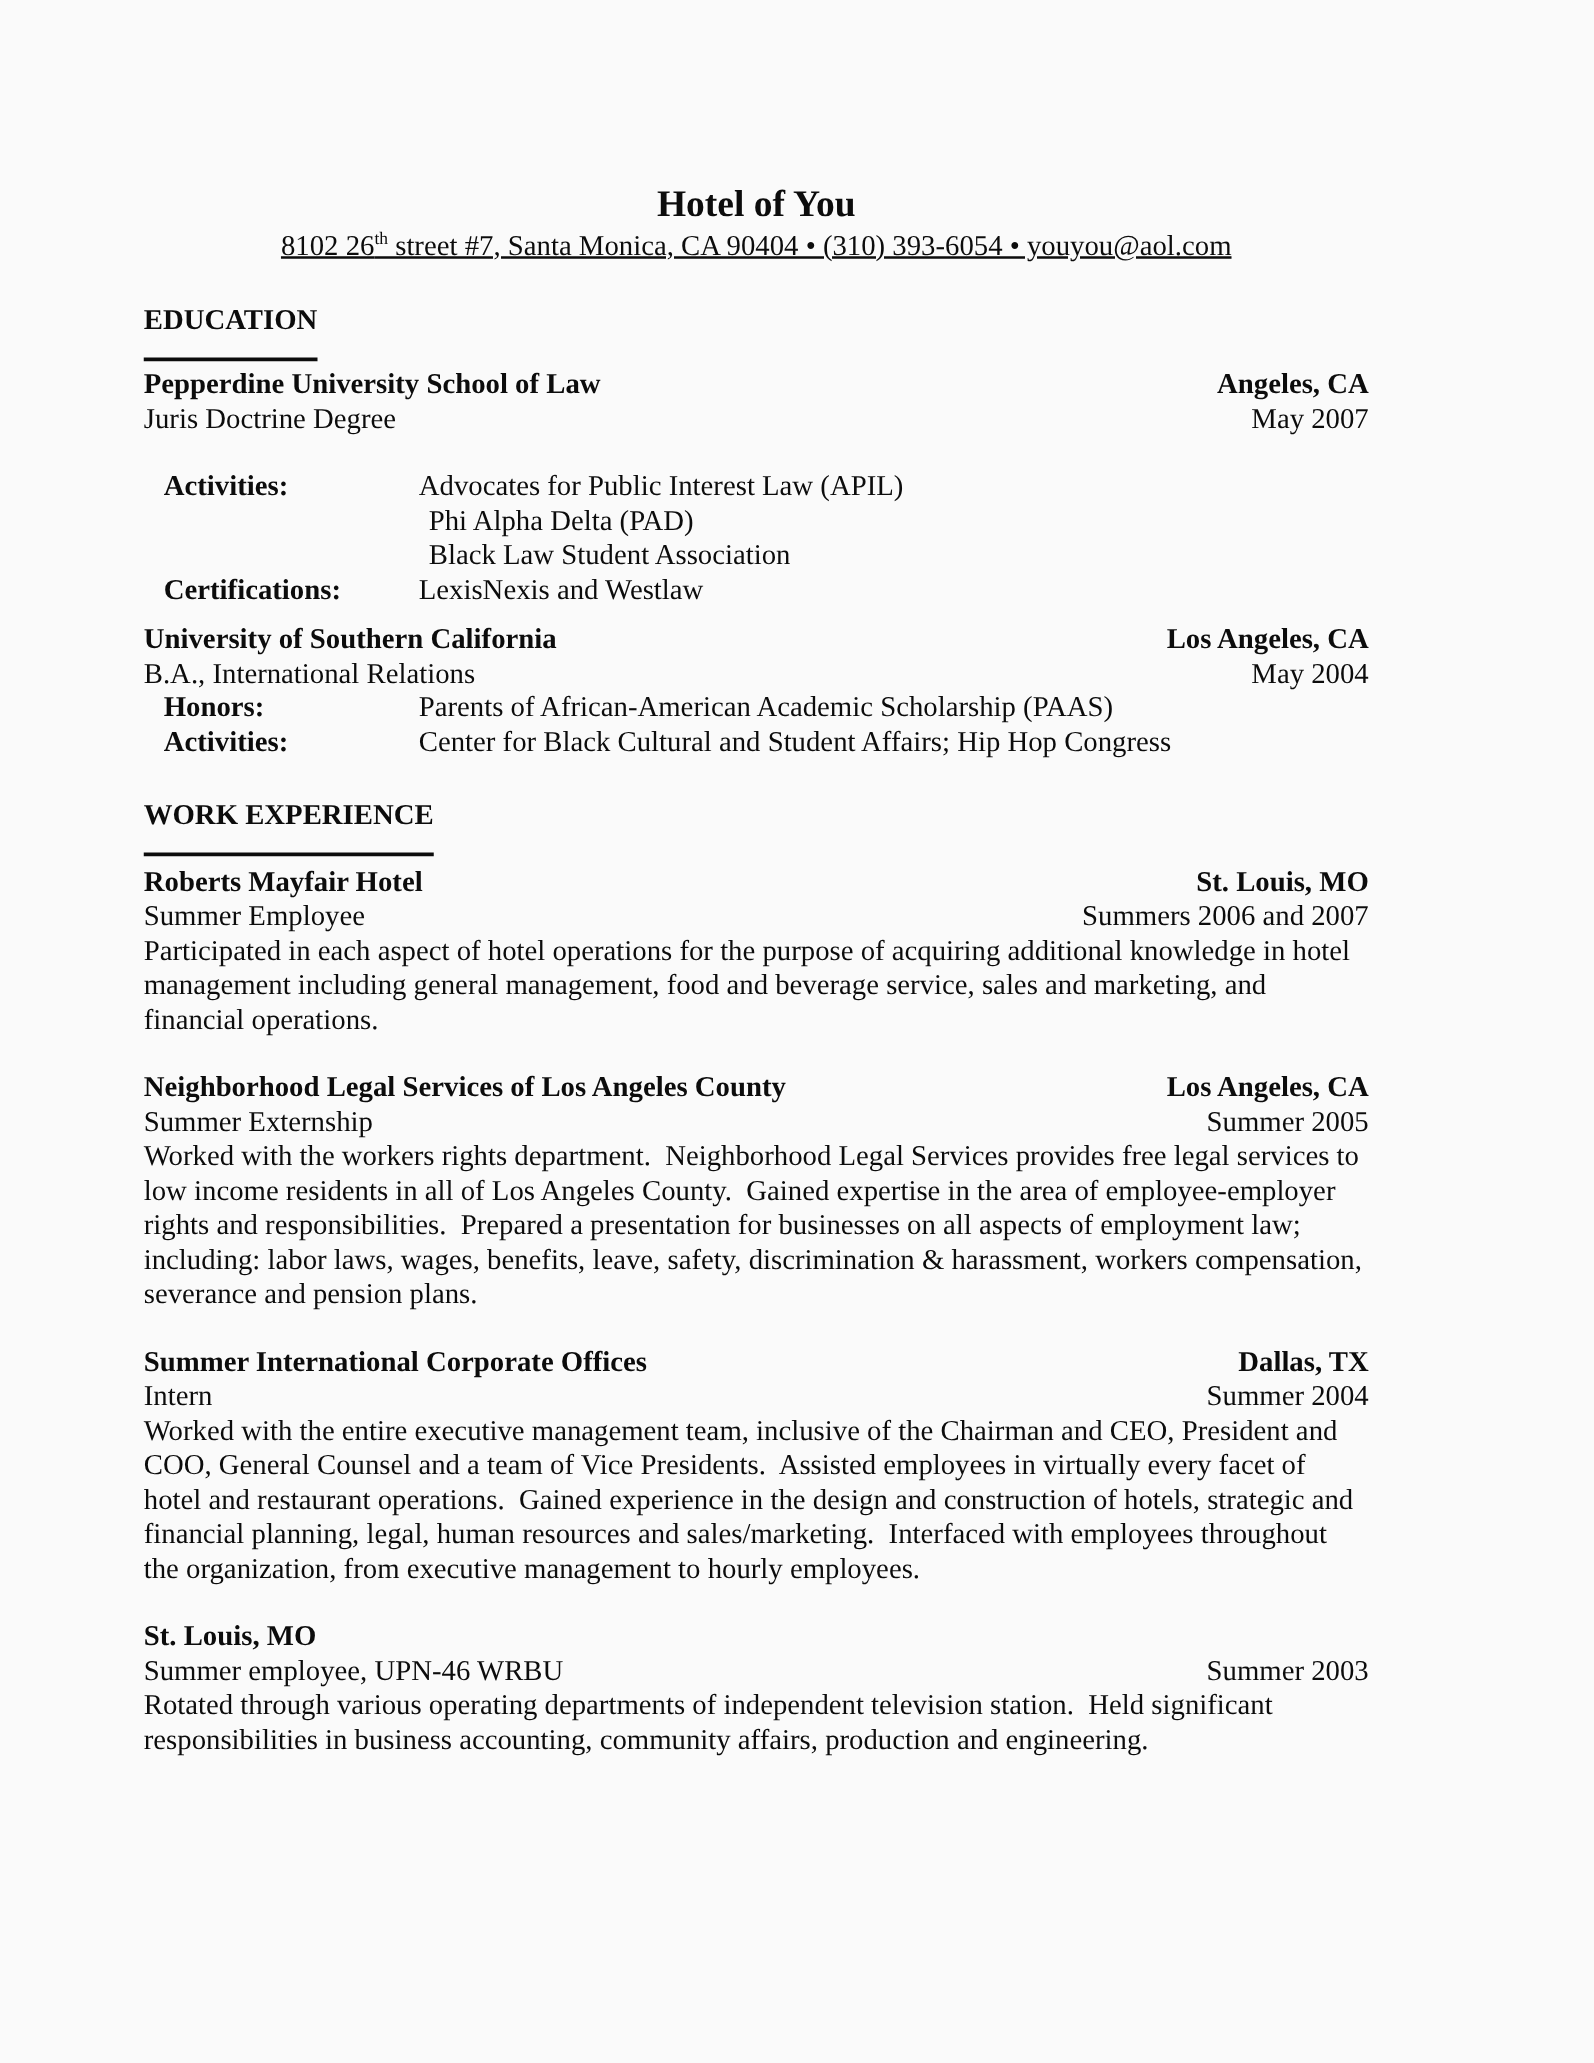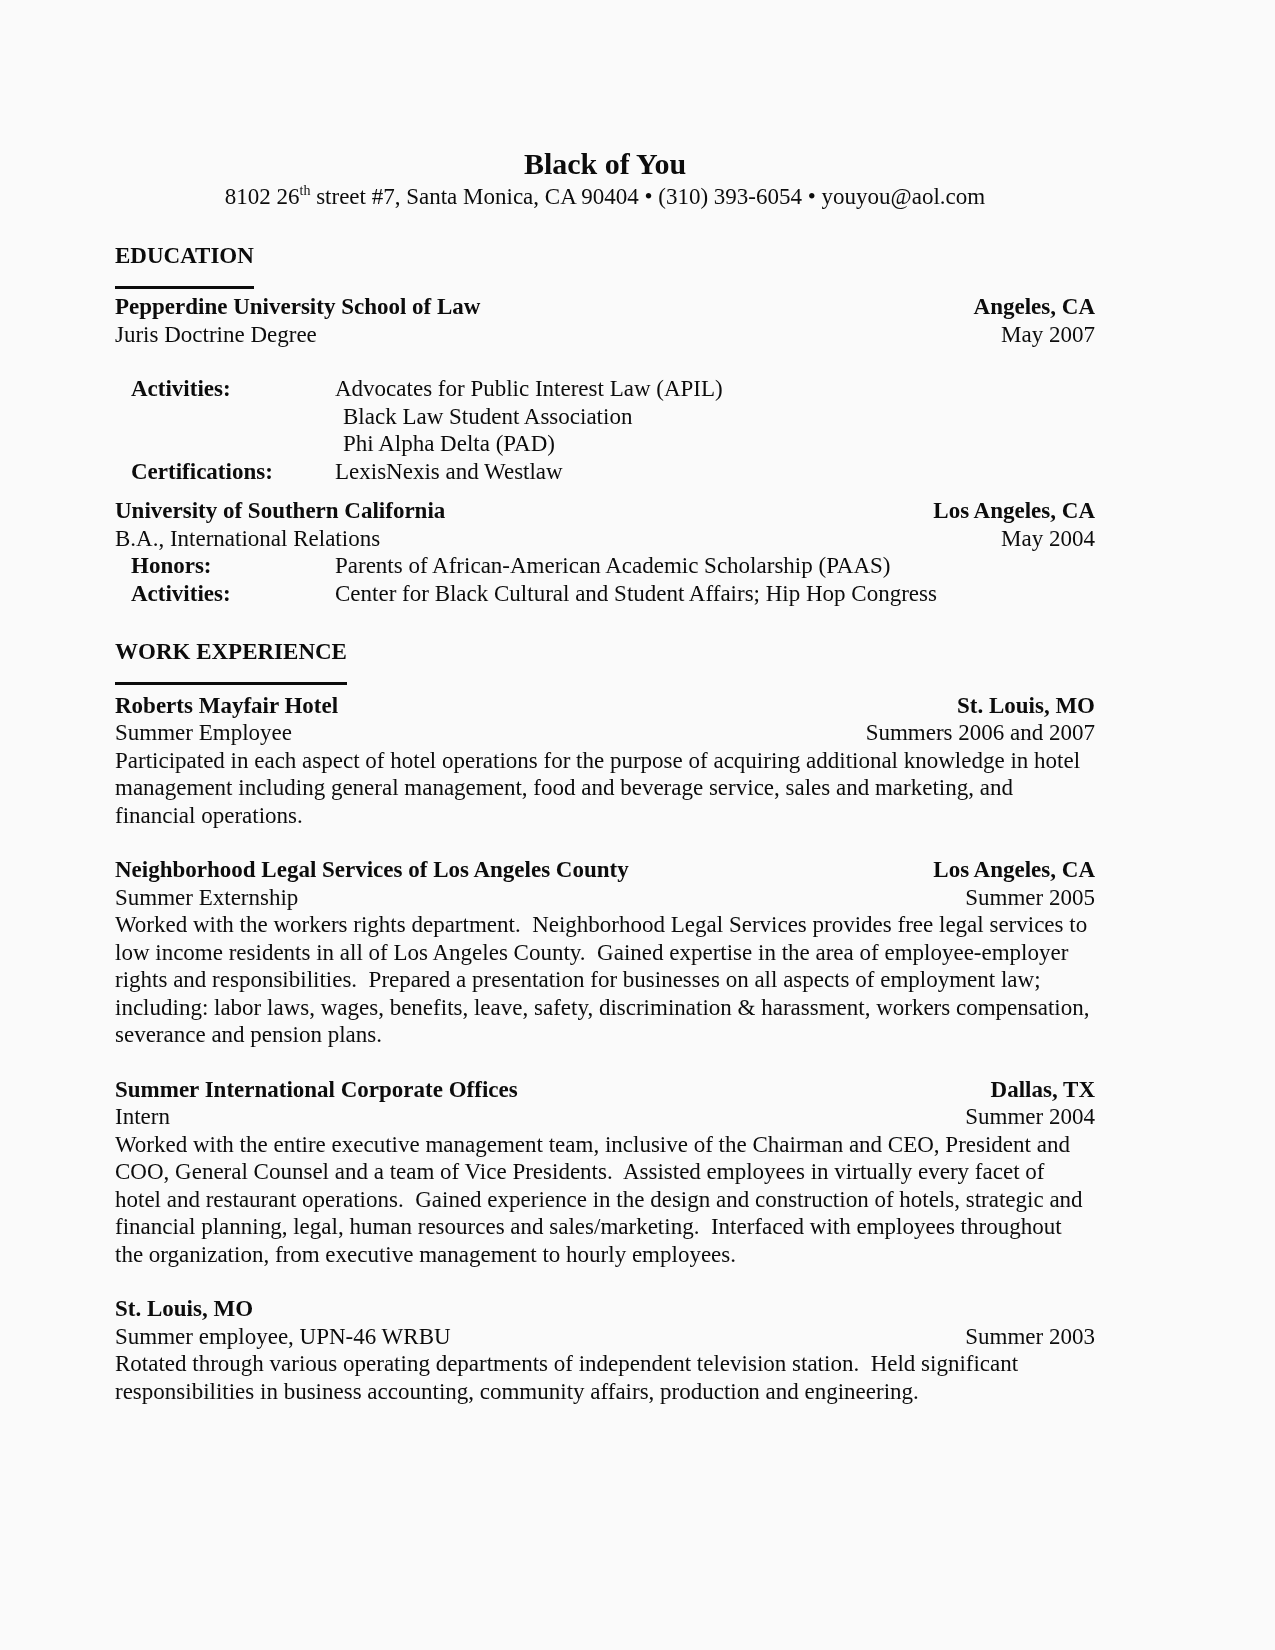--- a/index.html
+++ b/index.html
@@ -27,20 +27,21 @@
     text-align: center;
     font-size: 30px;
     font-weight: bold;
     line-height: 36px;
   }
   .contact-line {
     text-align: center;
     margin-top: 1px;
   }
   .contact-line .underlined {
+    text-decoration: underline;
     text-decoration-thickness: 1.5px;
     white-space: pre-wrap;
   }
   sup { font-size: 14px; vertical-align: super; line-height: 0; }
 
   
   .section-heading {
     margin-top: 31px;
     font-weight: bold;
   }
@@ -78,21 +79,21 @@
   .job-description {
     white-space: pre-wrap;
   }
 </style>
 </head>
 <body>
 
 <div class="page">
   <div class="content">
 
-    <div class="name">Black of You</div>
+    <div class="name">Hotel of You</div>
     <div class="contact-line">
       <span class="underlined"><span>8102 26</span><sup>th</sup><span> street #7, Santa Monica, CA 90404 • (310) 393-6054 • youyou@aol.com</span></span>
     </div>
 
     <div class="section-heading">
       <span>EDUCATION</span>
     </div>
 
     <div class="edu-entry">
       <div class="row">
@@ -101,22 +102,22 @@
       </div>
       <div class="row">
         <span>Juris Doctrine Degree</span>
         <span>May 2007</span>
       </div>
       <div class="detail-block gap-top">
         <div class="detail-row">
           <div class="detail-label">Activities:</div>
           <div class="detail-value">
             <div class="line">Advocates for Public Interest Law (APIL)</div>
+            <div class="line">Phi Alpha Delta (PAD)</div>
             <div class="line">Black Law Student Association</div>
-            <div class="line">Phi Alpha Delta (PAD)</div>
           </div>
         </div>
         <div class="detail-row">
           <div class="detail-label">Certifications:</div>
           <div class="detail-value">
             <div class="line">LexisNexis and Westlaw</div>
           </div>
         </div>
       </div>
     </div>

